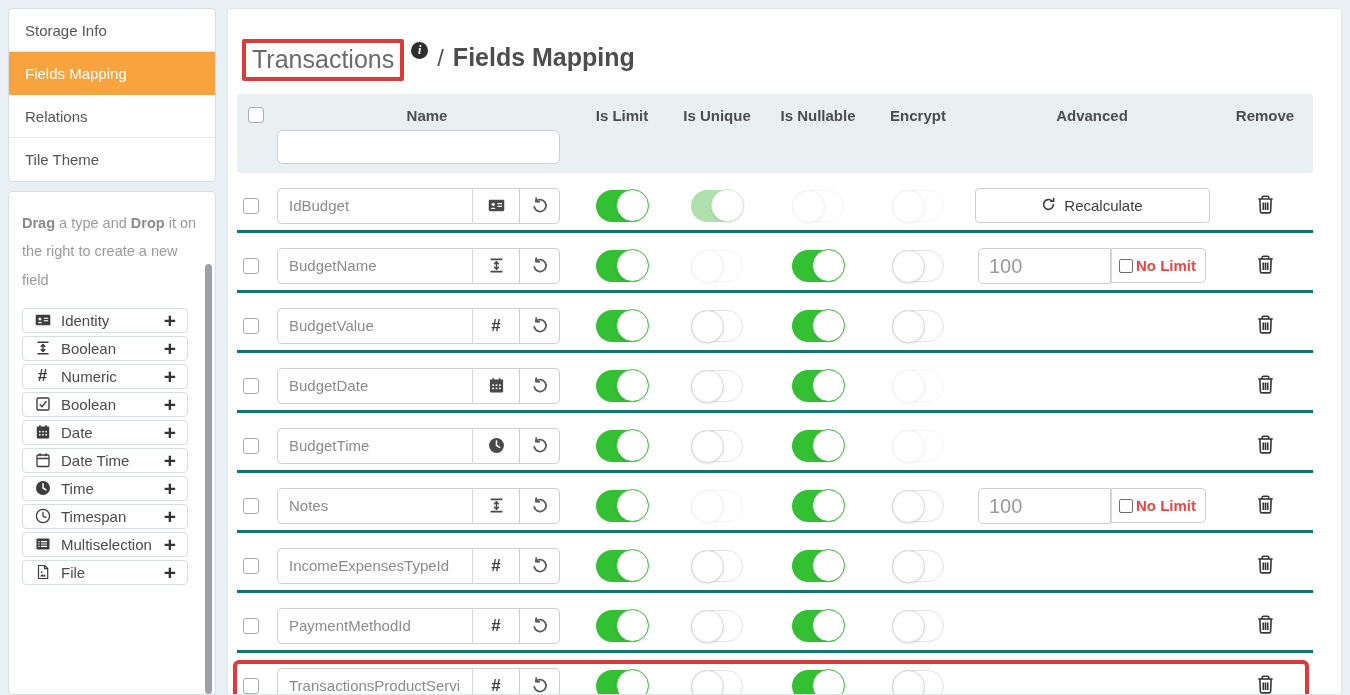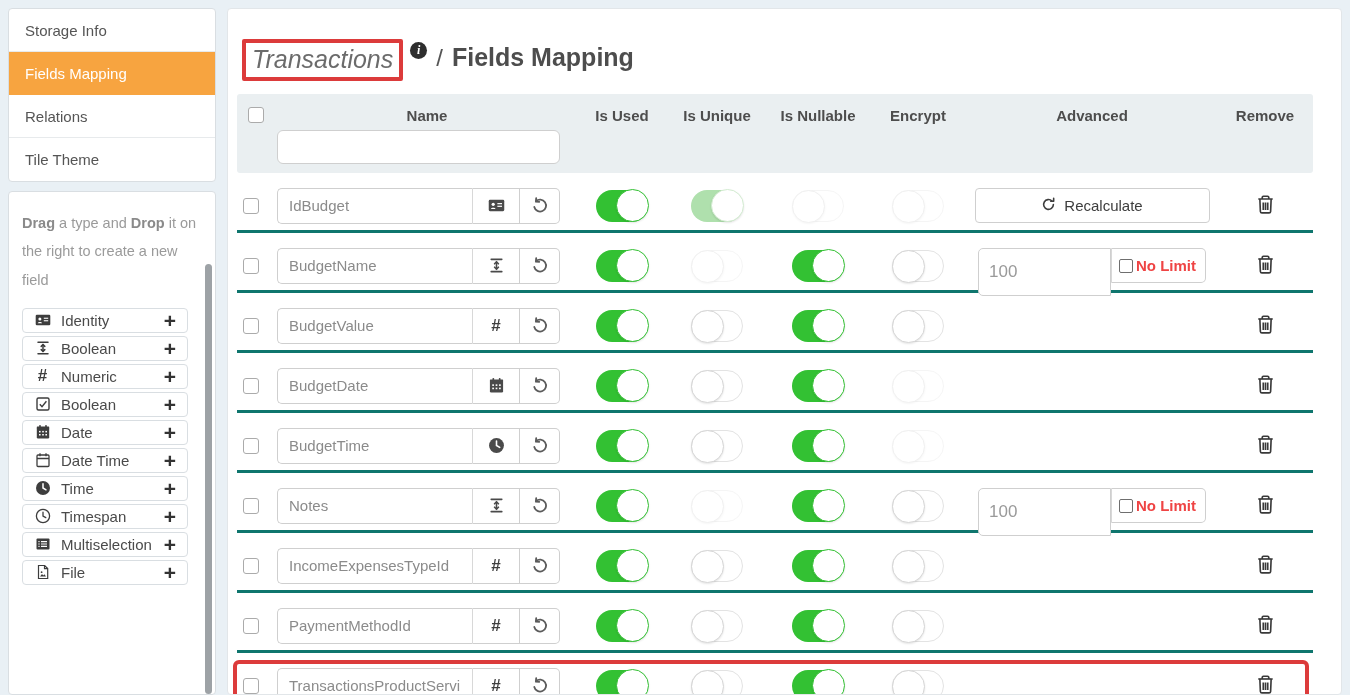--- a/index.html
+++ b/index.html
@@ -31,21 +31,21 @@
   .ticon svg{width:16px;height:16px;}
   .tlabel{font-size:15px;color:#4a4a4a;white-space:nowrap;}
   .tplus{margin-left:auto;font-size:21px;font-weight:bold;color:#333;line-height:1;cursor:pointer;}
   .scroll-thumb{position:absolute;right:3px;top:72px;width:7px;height:430px;border-radius:4px;
     background:#9da2a6;}
 
   
   .main{flex:1;padding:30px 20px 0 9px;border-color:#e2e6e9;overflow:hidden;}
   .page-header{display:flex;align-items:flex-start;margin:0 0 13px 5px;}
   .entity-box{border:4px solid var(--annot);border-radius:2px;padding:2px 6px 3px 6px;display:inline-block;}
-  .entity{font-size:25px;color:#6b6b6b;font-style:italic;}
+  .entity{font-size:25px;color:#6b6b6b;}
   .info-badge{width:17px;height:17px;border-radius:50%;background:#2e2e2e;color:#fff;
     font-size:12px;font-weight:bold;font-style:italic;display:inline-flex;align-items:center;
     justify-content:center;margin:3px 5px 0 7px;font-family:"Liberation Serif","DejaVu Serif",serif;}
   .sep{font-size:24px;color:#555;margin:5px 9px 0 4px;}
   .section{font-size:25px;font-weight:bold;color:#4d4d4d;margin-top:4px;}
 
   
   .grid{display:grid;grid-template-columns:40px 300px 90px 100px 102px 98px 250px 96px;}
   .table{width:1076px;}
   .thead{background:var(--thead);border-radius:3px;padding:10px 0 9px 0;align-items:start;}
@@ -85,22 +85,22 @@
   .toggle.on-disabled .knob{right:-1px;border:1px solid #d3ecd1;}
   .toggle.off,.toggle.off-disabled{background:#fff;border:1px solid #e3e3e3;}
   .toggle.off .knob,.toggle.off-disabled .knob{left:-1px;border:1px solid #d6d6d6;}
   .toggle.off-disabled{opacity:.35;}
 
   .recalc{width:235px;height:35px;border:1px solid var(--input-border);border-radius:4px;background:#fff;
     font-size:15px;color:#3d3d3d;display:flex;align-items:center;justify-content:center;gap:8px;
     cursor:pointer;font-family:inherit;}
   .recalc svg{width:15px;height:15px;}
   .limit-group{display:inline-flex;height:35px;}
-  .limit-input{width:133px;height:48px;border:1px solid var(--input-border);border-radius:5px 0 0 5px;
-    padding:0 10px;font-size:17px;color:#9a9a9a;background:#fff;outline:none;}
+  .limit-input{width:133px;height:36px;border:1px solid var(--input-border);border-radius:5px 0 0 5px;
+    padding:0 10px;font-size:20px;color:#9a9a9a;background:#fff;outline:none;}
   .nolimit{height:35px;border:1px solid var(--input-border);border-left:1px solid #d8d8d8;
     border-radius:0 5px 5px 0;display:flex;align-items:center;padding:0 9px 0 7px;background:#fff;cursor:pointer;}
   .nolimit b{font-size:15px;color:#ef4444;}
   .trash{background:none;border:none;padding:0;color:#3a3a3a;cursor:pointer;}
   .trash svg{width:21px;height:23px;}
 </style>
 </head>
 <body>
 
 <div class="page">
@@ -255,21 +255,21 @@
       <span class="section">Fields Mapping</span>
     </div>
 
     <div class="table">
       <div class="thead grid">
         <div class="th th-check"><input type="checkbox" class="cb" style=""></div>
         <div class="th name-th">
           <span>Name</span>
           <input class="filter-input" value="" style="">
         </div>
-        <div class="th">Is Used</div>
+        <div class="th">Is Limit</div>
         <div class="th">Is Unique</div>
         <div class="th">Is Nullable</div>
         <div class="th">Encrypt</div>
         <div class="th">Advanced</div>
         <div class="th">Remove</div>
       </div>
       <div id="rows">
           <div class="trow grid">
     <div class="cell c-check">
               <input type="checkbox" class="cb" style="">

